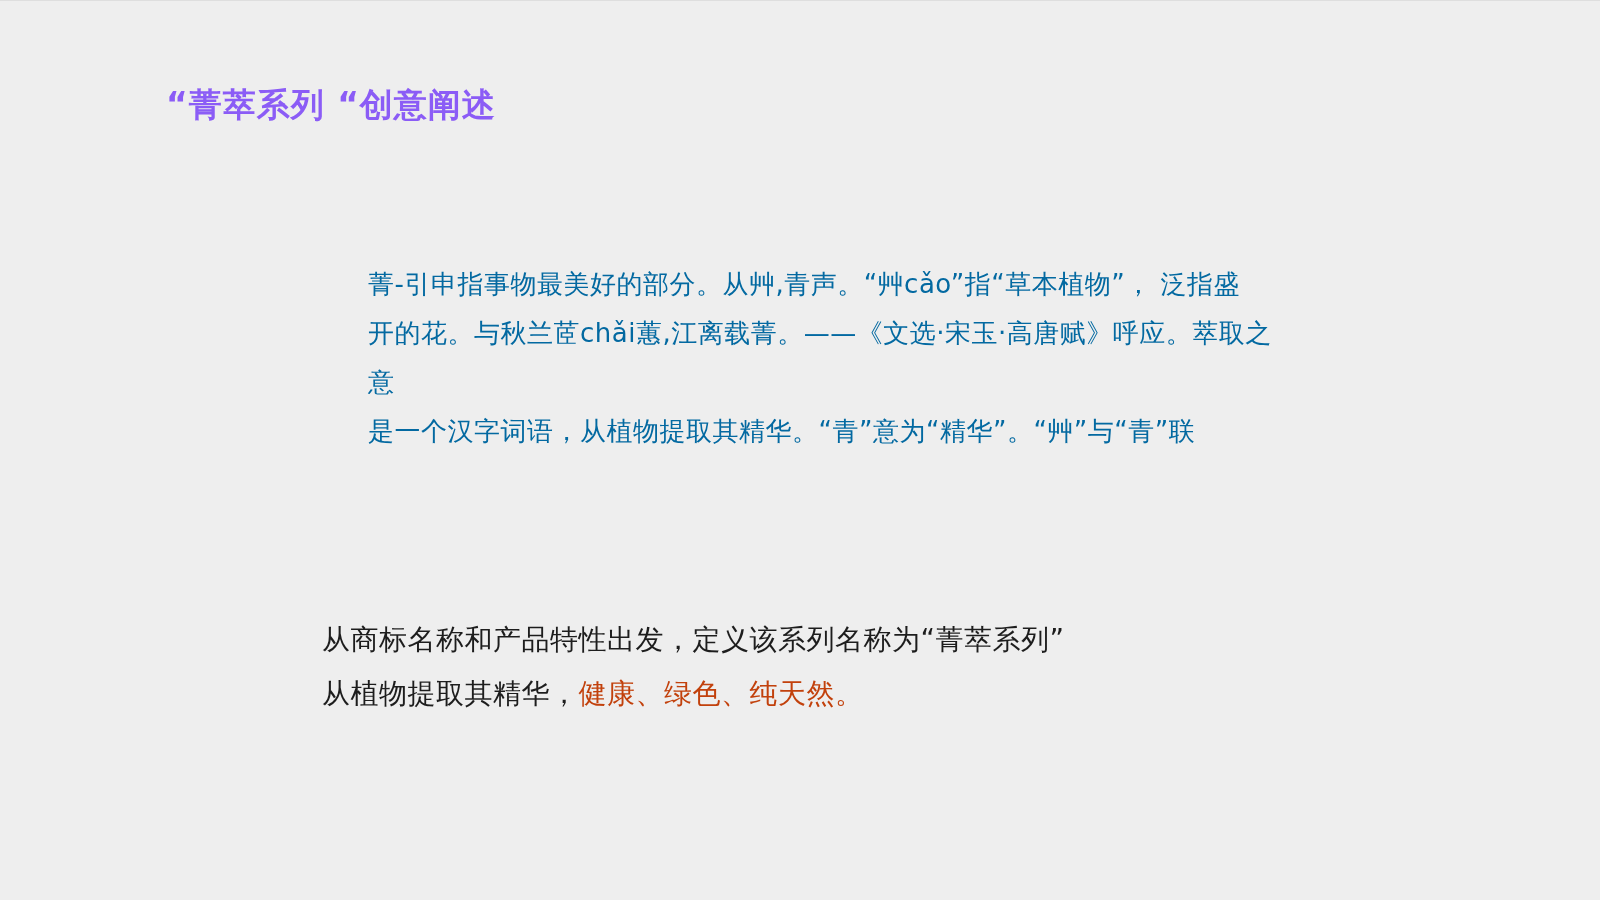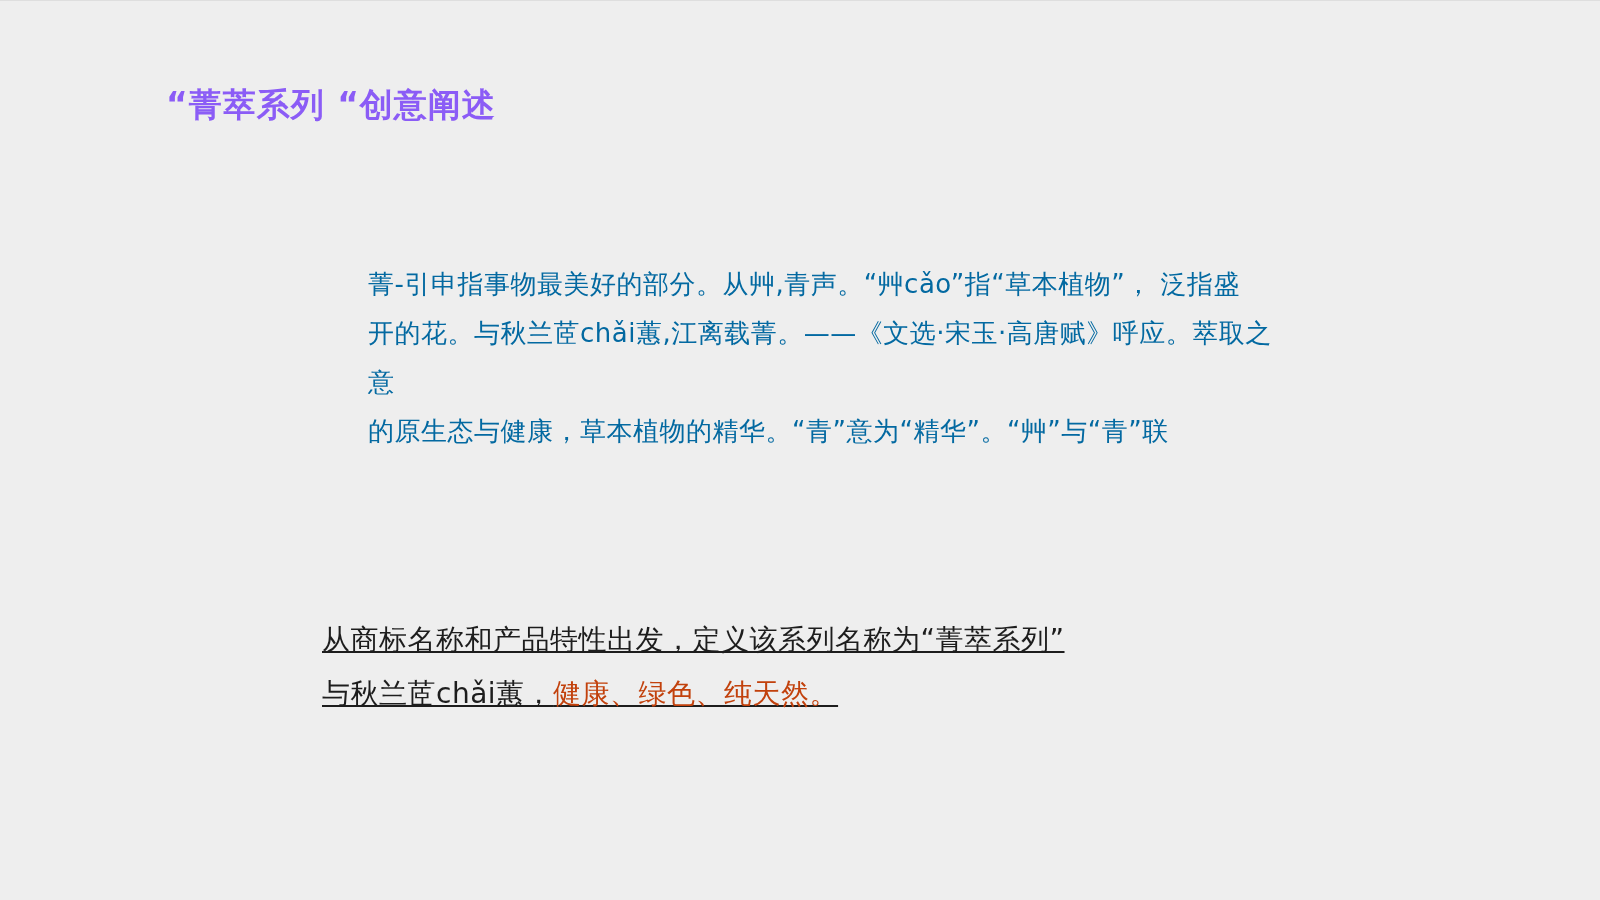--- a/index.html
+++ b/index.html
@@ -51,37 +51,36 @@
     left: 322px;
     top: 612px;
     width: 930px;
     font-size: 28px;
     line-height: 54px;
     color: #1d1d1d;
     letter-spacing: 0.5px;
   }
   .cline {
     white-space: pre-wrap;
-    text-decoration: underline;
   }
   .red {
     color: #d8281e;
   }
 </style>
 </head>
 <body style="background: rgb(238, 238, 238);">
 
 <div class="slide">
 
   <h1 class="title">“菁萃系列 “创意阐述</h1>
 
   <div class="paragraph">
     <div class="pline">菁-引申指事物最美好的部分。从艸,青声。“艸cǎo”指“草本植物”， 泛指盛</div>
     <div class="pline">开的花。与秋兰茝chǎi蕙,江离载菁。——《文选·宋玉·高唐赋》呼应。萃取之意</div>
-    <div class="pline">的原生态与健康，草本植物的精华。“青”意为“精华”。“艸”与“青”联</div>
+    <div class="pline">是一个汉字词语，从植物提取其精华。“青”意为“精华”。“艸”与“青”联</div>
   </div>
 
   <div class="conclusion">
     <div class="cline">从商标名称和产品特性出发，定义该系列名称为“菁萃系列”</div>
-    <div class="cline"><span>与秋兰茝chǎi蕙，</span><span class="red" style="color: #c2410c;">健康、绿色、纯天然。</span></div>
+    <div class="cline"><span>从植物提取其精华，</span><span class="red" style="color: #c2410c;">健康、绿色、纯天然。</span></div>
   </div>
 
 </div>
 
 </body></html>

